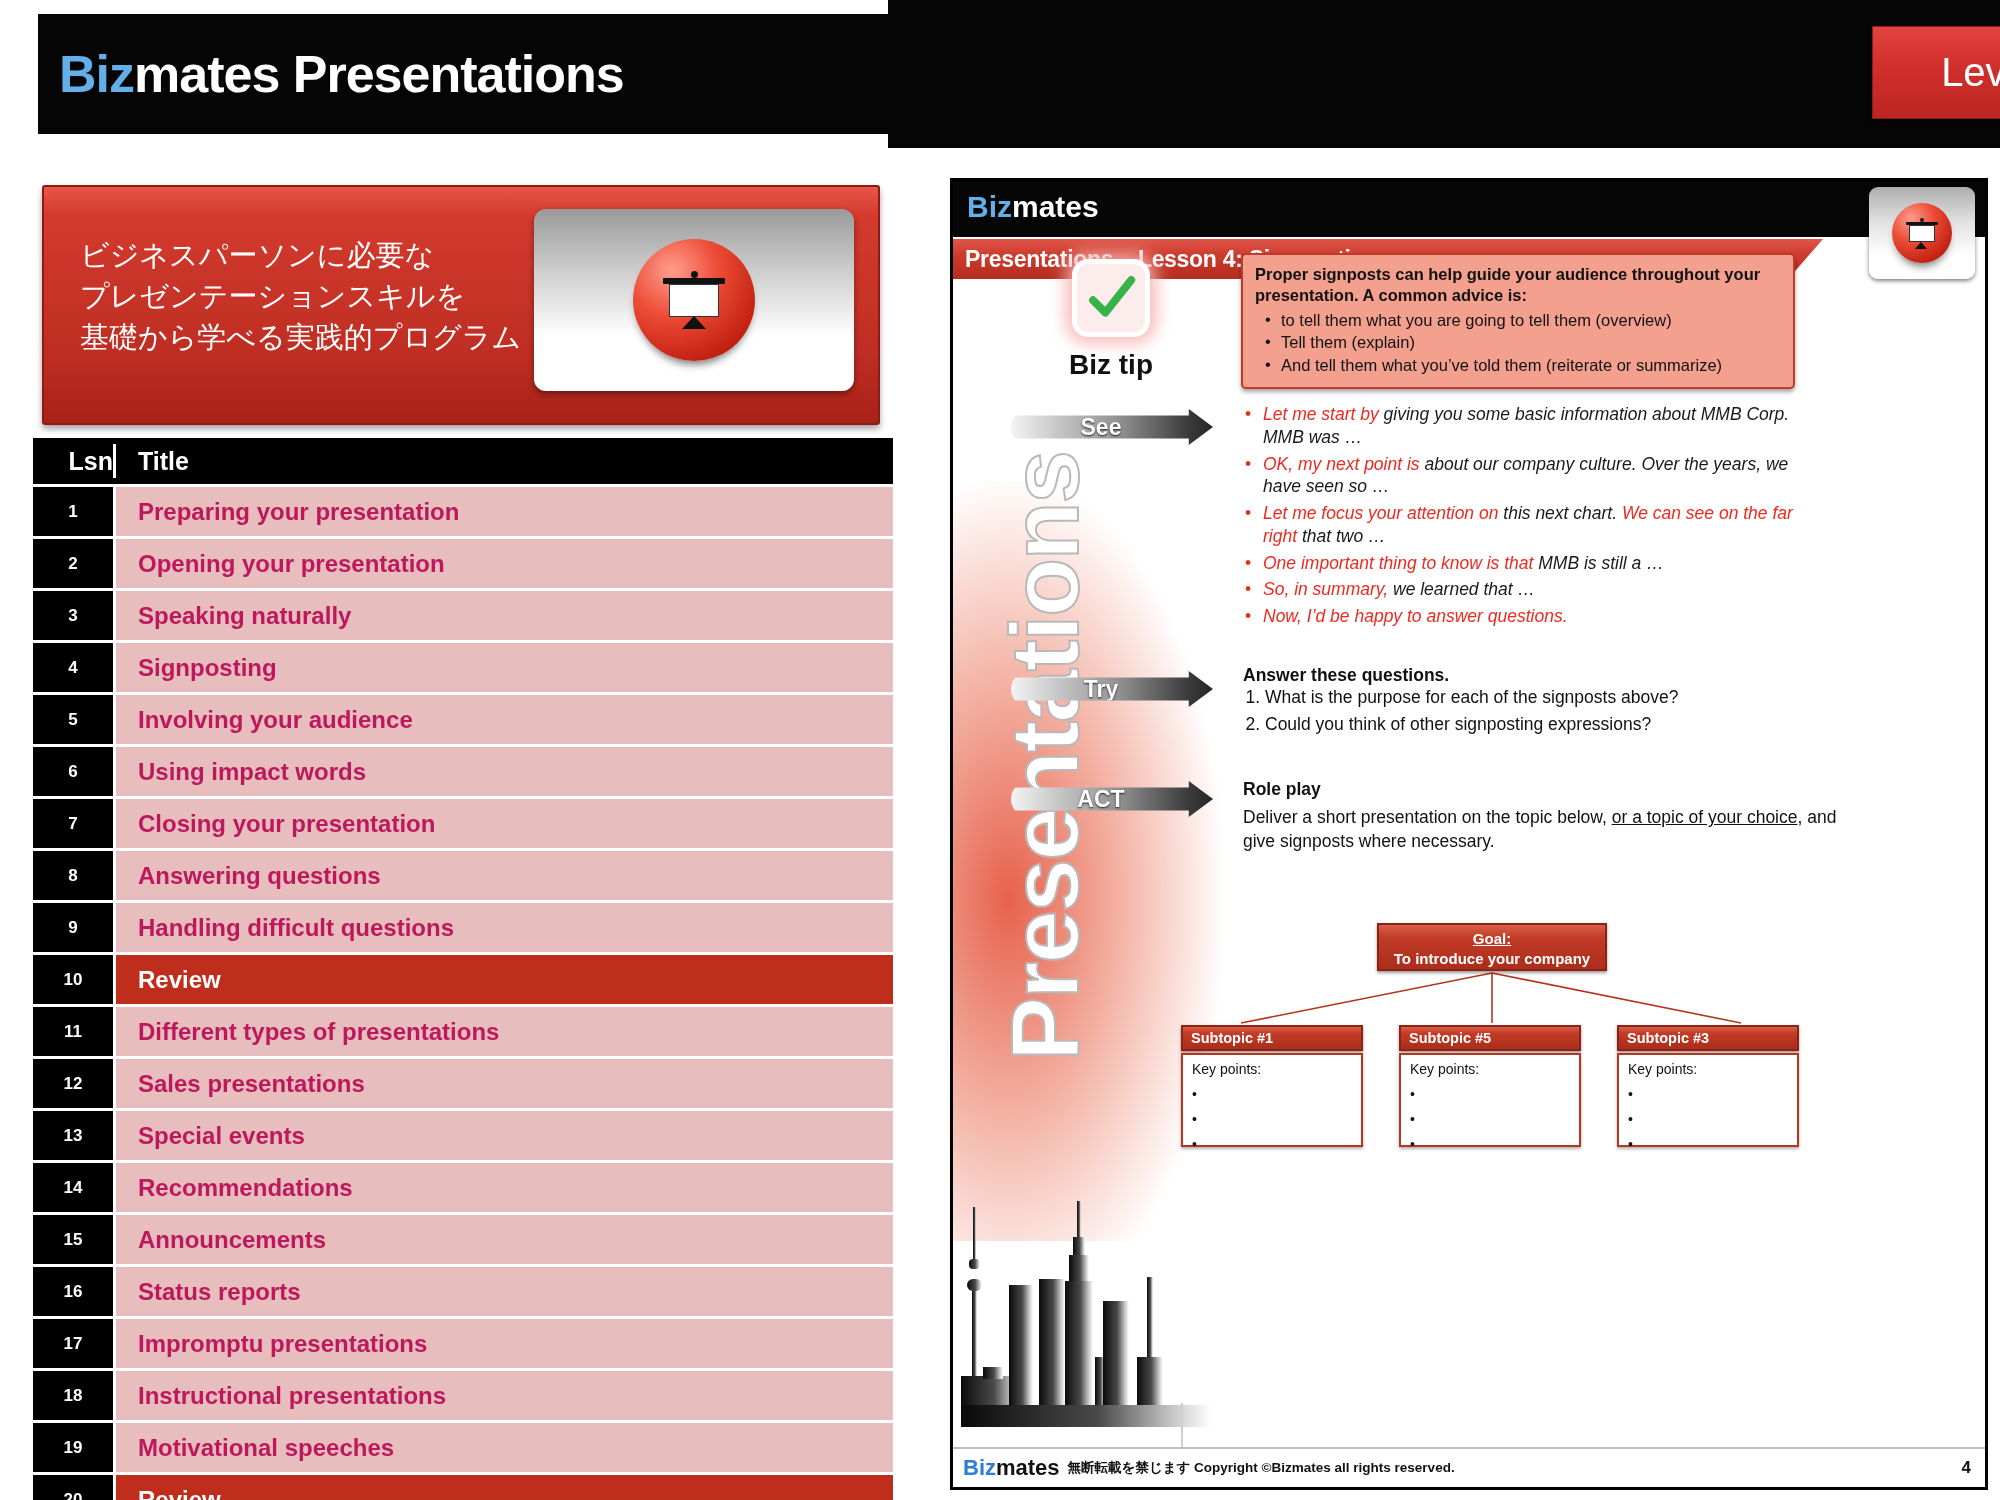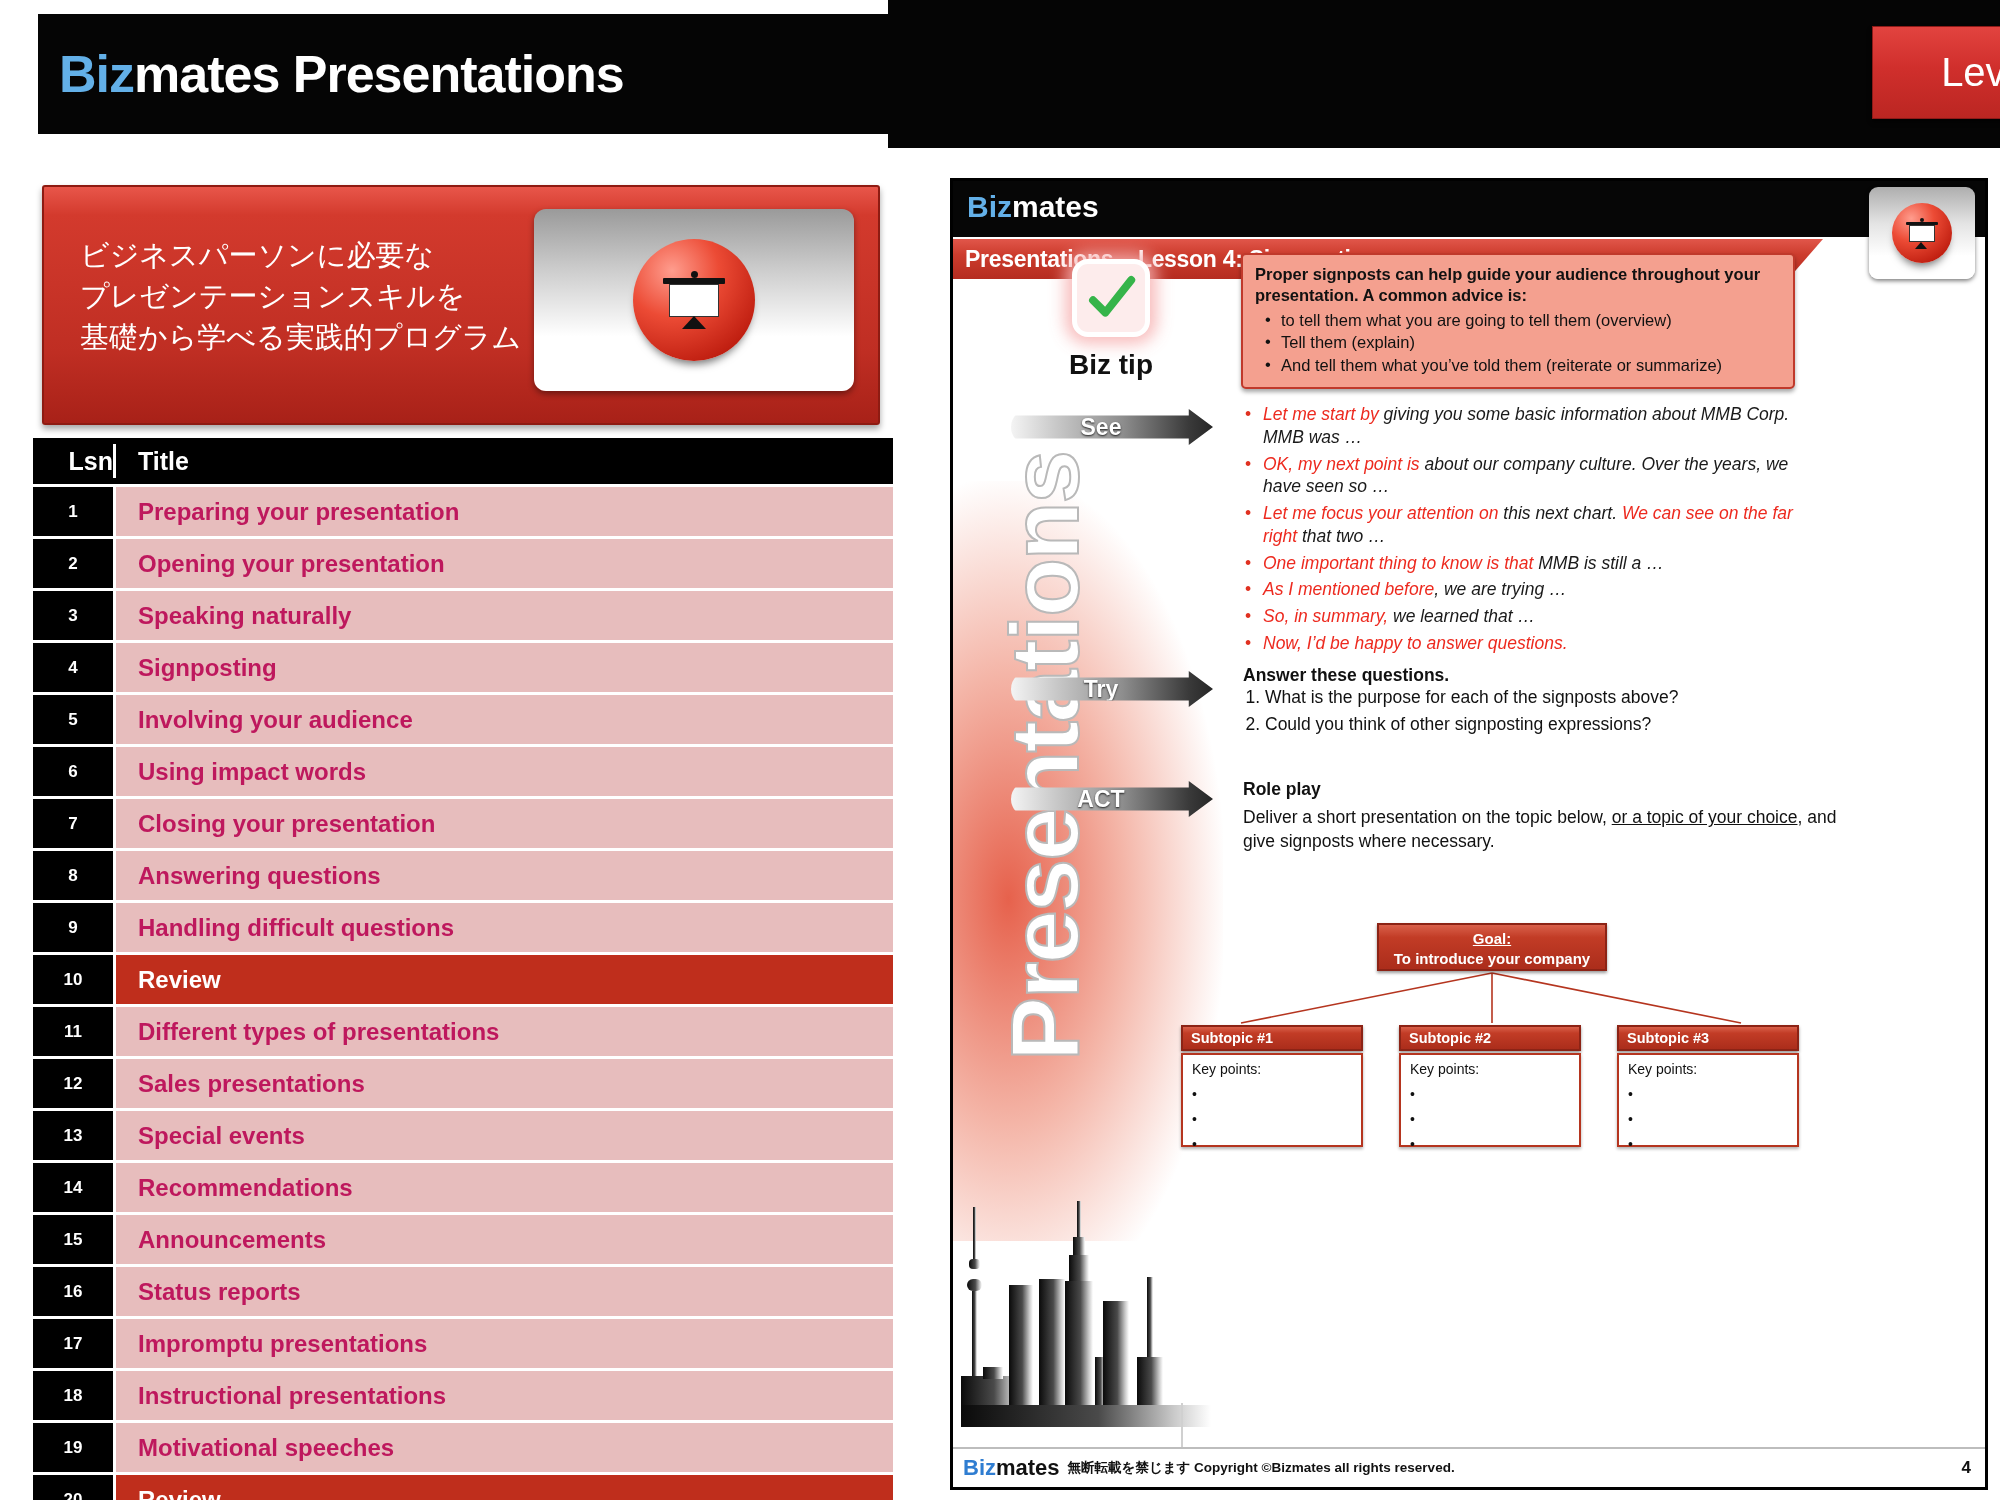--- a/index.html
+++ b/index.html
@@ -390,21 +390,20 @@
     </div>
 
     <div class="tab tab-see">
         <span>See</span>
       </div>
     <ul class="see-list" id="see-list">
         <li><span class="sp">Let me start by</span><span> giving you some basic information about MMB Corp.  MMB was …</span></li>
         <li><span class="sp">OK, my next point is</span><span> about our company culture. Over the years, we have seen so …</span></li>
         <li><span class="sp">Let me focus your attention on</span><span> this next chart. </span><span class="sp">We can see on the far right</span><span> that two …</span></li>
         <li><span class="sp">One important thing to know is that</span><span> MMB is still a …</span></li>
-        <li><span class="sp">As I mentioned before</span><span>, we are trying …</span></li>
         <li><span class="sp">So, in summary,</span><span> we learned that …</span></li>
         <li><span class="sp">Now, I’d be happy to answer questions.</span><span></span></li>
       </ul>
 
     <div class="tab tab-try">
         <span>Try</span>
       </div>
     <div class="try-body">
       <div class="hd">Answer these questions.</div>
       <ol id="try-list">
@@ -425,21 +424,21 @@
       <svg class="lines" viewBox="0 0 760 220">
         <line x1="311" y1="50" x2="60" y2="100" stroke="#b5351f" stroke-width="1.6"></line>
         <line x1="311" y1="50" x2="311" y2="100" stroke="#b5351f" stroke-width="1.6"></line>
         <line x1="311" y1="50" x2="560" y2="100" stroke="#b5351f" stroke-width="1.6"></line>
       </svg>
       <div class="dbox goal">
         <u>Goal:</u><br>
         <span>To introduce your company</span>
       </div>
       <div class="dbox sub sub1">Subtopic #1</div>
-      <div class="dbox sub sub2">Subtopic #2</div>
+      <div class="dbox sub sub2">Subtopic #5</div>
       <div class="dbox sub sub3">Subtopic #3</div>
       <div class="kp kp1">
         <div>Key points:</div>
         <div class="dot">•</div>
           <div class="dot">•</div>
           <div class="dot">•</div>
       </div>
       <div class="kp kp2">
         <div>Key points:</div>
         <div class="dot">•</div>

